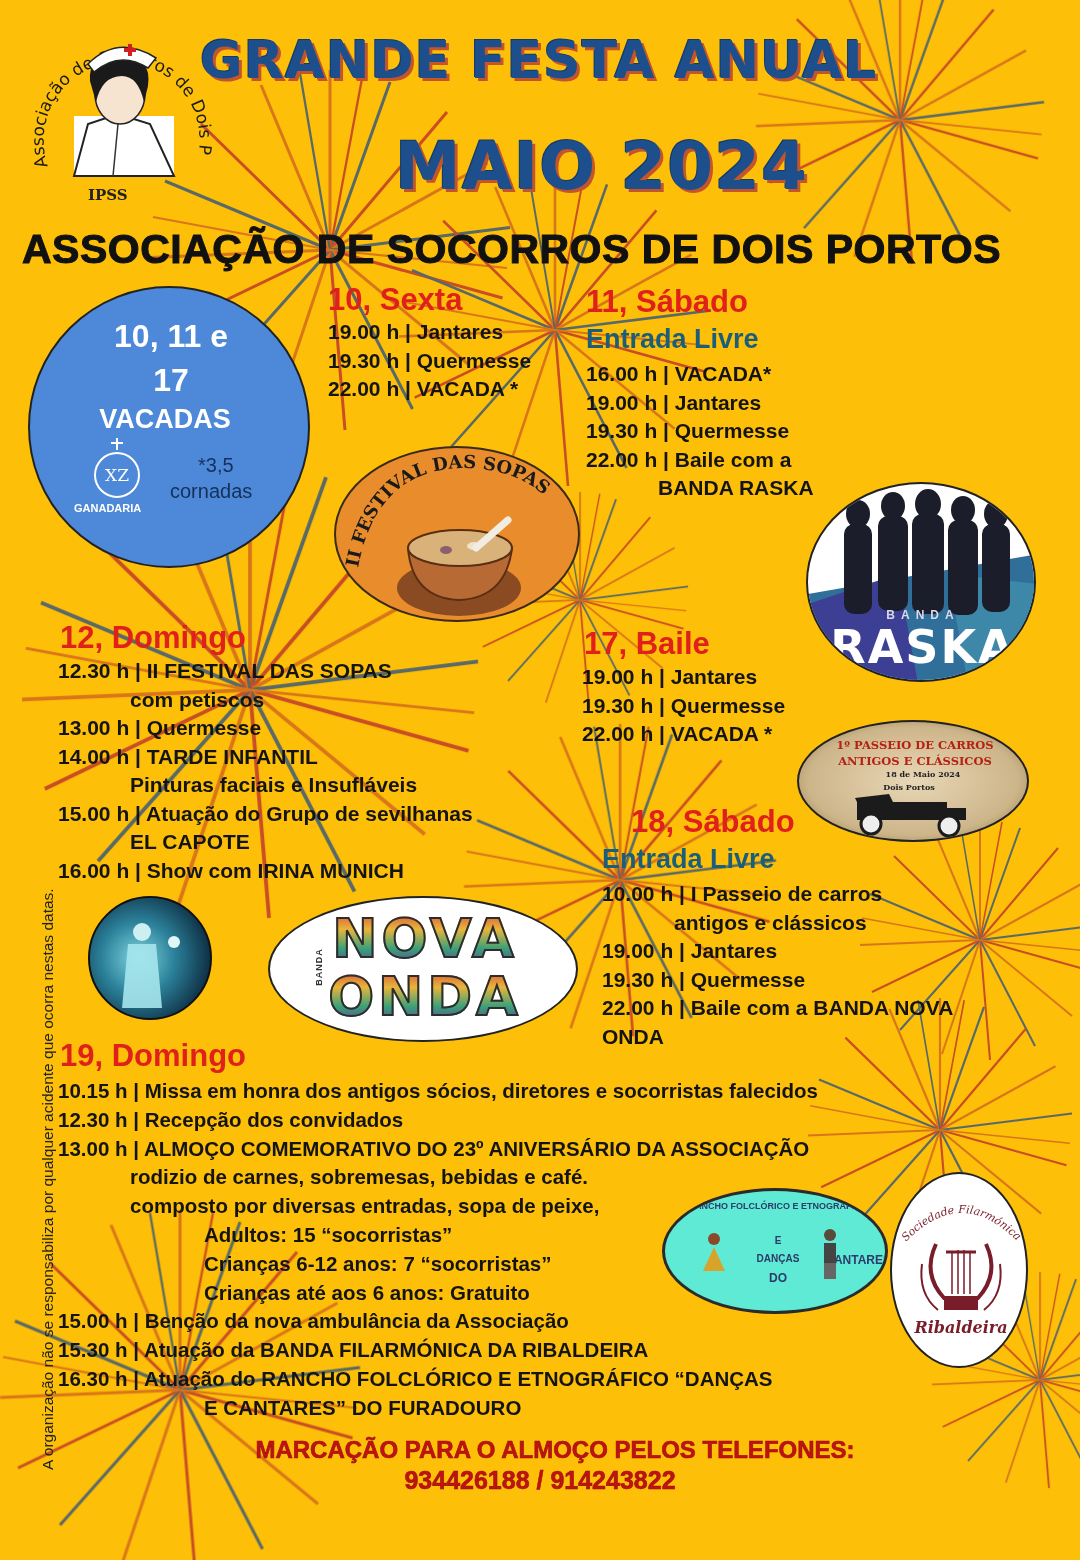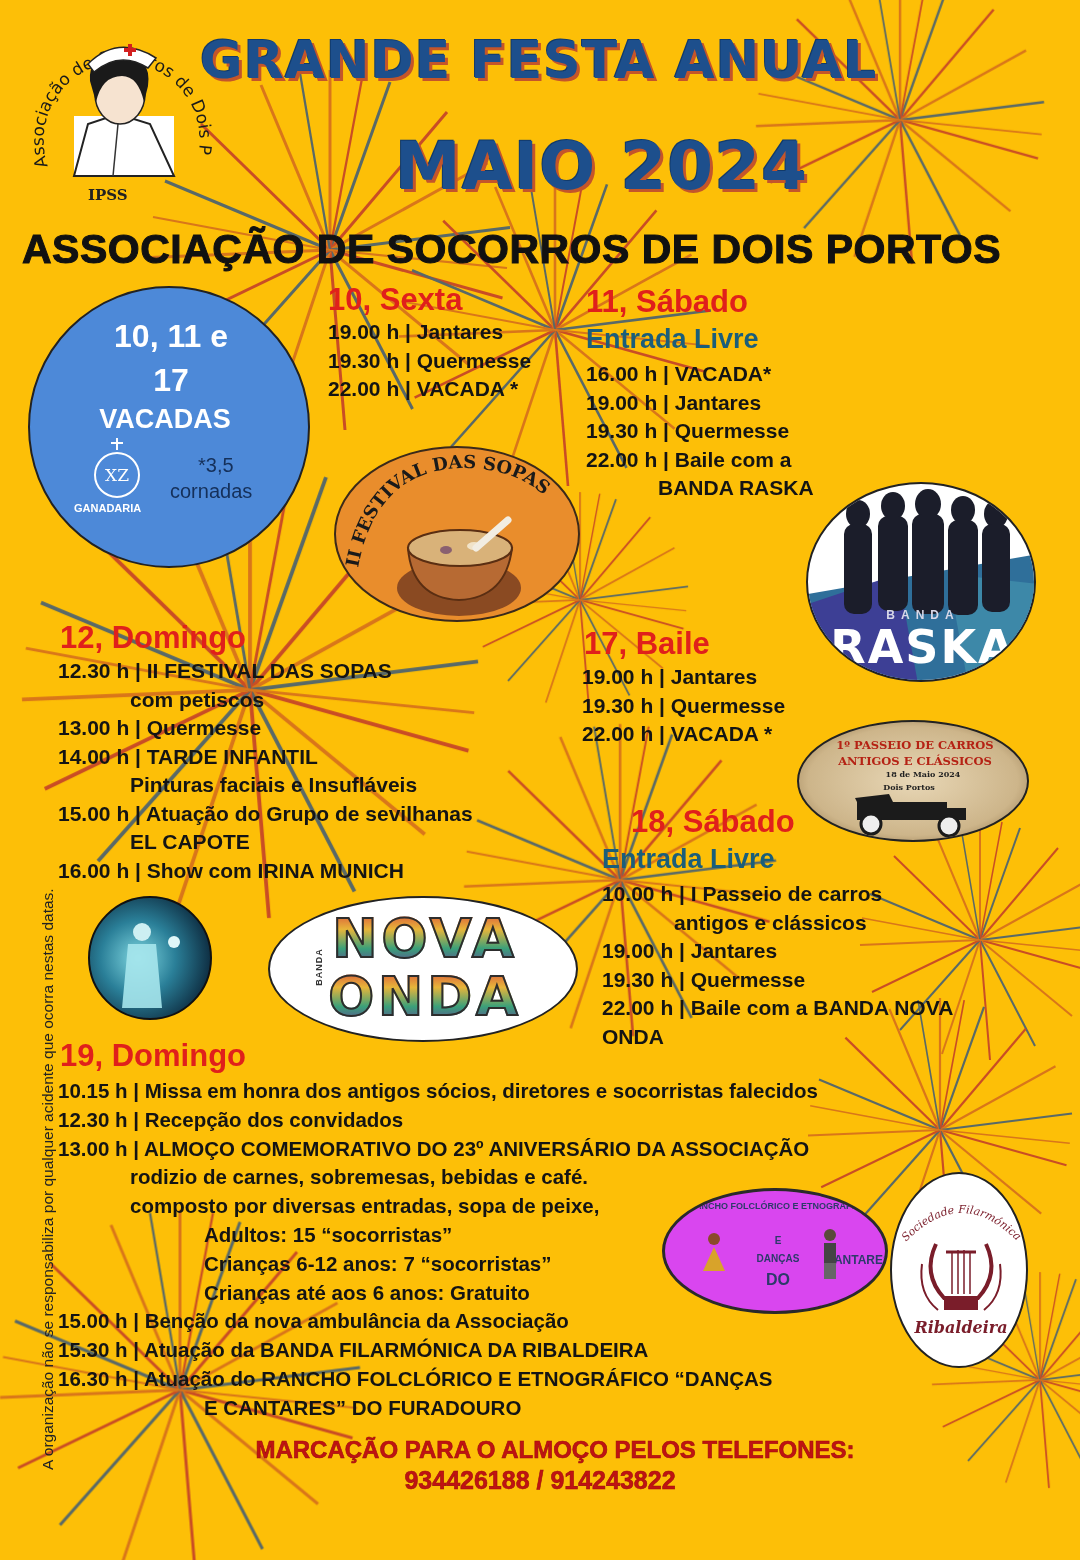--- a/index.html
+++ b/index.html
@@ -255,26 +255,26 @@
   <div class="ind">composto por diversas entradas, sopa de peixe,</div>
   <div class="ind2">Adultos: 15 “socorristas”</div>
   <div class="ind2">Crianças 6-12 anos: 7 “socorristas”</div>
   <div class="ind2">Crianças até aos 6 anos: Gratuito</div>
   <div>15.00 h | Benção da nova ambulância da Associação</div>
   <div>15.30 h | Atuação da BANDA FILARMÓNICA DA  RIBALDEIRA</div>
   <div>16.30 h | Atuação do RANCHO FOLCLÓRICO E ETNOGRÁFICO “DANÇAS</div>
   <div class="ind" style="padding-left:146px;">E CANTARES” DO FURADOURO</div>
 </div>
 
-<div class="abs" style="left:662px;top:1188px;width:226px;height:126px;border-radius:50%;background:#d946ef;border:3px solid #2a2a2a;overflow:hidden;">
+<div class="abs" style="left:662px;top:1188px;width:226px;height:126px;border-radius:50%;background:#5eead4;border:3px solid #2a2a2a;overflow:hidden;">
   <div class="abs" style="left:-10px;width:246px;text-align:center;top:10px;font-size:9px;color:#2d3a6a;font-weight:bold;">RANCHO FOLCLÓRICO E ETNOGRÁFICO</div>
   <div class="abs" style="left:0;width:226px;text-align:center;top:26px;font-size:10px;color:#2d3a6a;font-weight:bold;margin-top:36px;">DANÇAS</div>
   <div class="abs" style="left:0;width:226px;text-align:center;top:44px;font-size:10px;color:#2d3a6a;font-weight:bold;">E</div>
   <div class="abs" style="left:0;width:226px;text-align:right;top:62px;font-size:12px;color:#2d3a6a;font-weight:bold;">CANTARES</div>
-  <div class="abs" style="left:0;width:226px;text-align:center;top:80px;font-size:16px;color:#2d3a6a;font-weight:bold;">DO</div>
+  <div class="abs" style="left:0;width:226px;text-align:center;top:80px;font-size:12px;color:#2d3a6a;font-weight:bold;">DO</div>
   <div class="abs" style="left:0;width:226px;text-align:left;top:98px;font-size:10px;color:#2d3a6a;font-weight:bold;margin-top:42px;">FURADOURO</div>
   <svg class="abs" style="left:34px;top:40px;" width="30" height="46" viewBox="0 0 30 46">
     <circle cx="15" cy="8" r="6" fill="#8a4a2a"></circle>
       <path d="M4,40 L15,16 L26,40 Z" fill="#d8a32a"></path>
   </svg>
   <svg class="abs" style="left:150px;top:36px;" width="30" height="56" viewBox="0 0 30 56">
     <circle cx="15" cy="8" r="6" fill="#5a4a3a"></circle>
       <rect x="9" y="16" width="12" height="20" fill="#444"></rect>
       <rect x="9" y="36" width="12" height="16" fill="#666"></rect>
   </svg>

